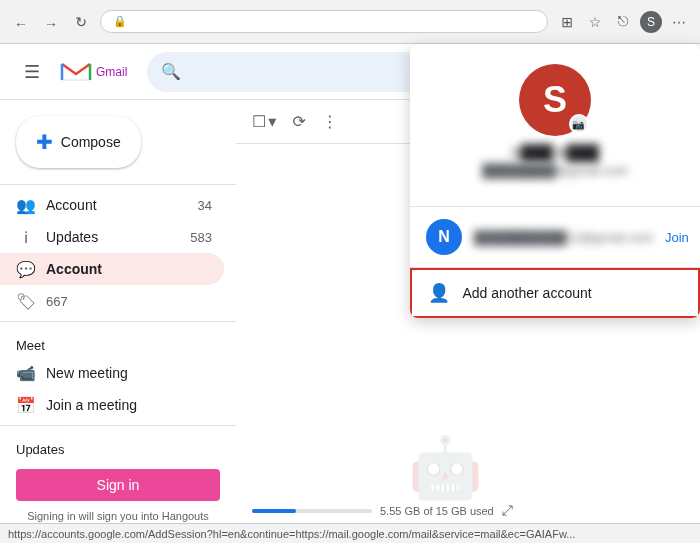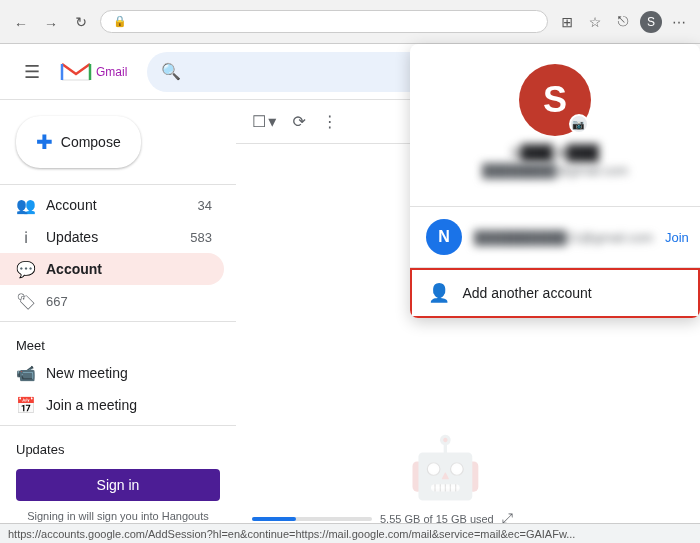--- a/index.html
+++ b/index.html
@@ -198,21 +198,21 @@
     .nav-item.active .nav-icon { color: #c5221f; }
     .section-header {
       font-size: 13px;
       color: #202124;
       padding: 12px 16px 4px;
       font-weight: 500;
     }
     .sidebar-divider { height: 1px; background: #e0e0e0; margin: 4px 0; }
     .sign-in-btn {
       margin: 8px 16px;
-      background: #4c1d95;
+      background: #ec4899;
       color: #fff;
       border: none;
       border-radius: 4px;
       padding: 8px 0;
       width: calc(100% - 32px);
       font-size: 14px;
       cursor: pointer;
       font-weight: 500;
     }
     .sign-in-text {
@@ -242,21 +242,21 @@
     .toolbar-btn {
       border: none; background: none; cursor: pointer;
       color: #5f6368; font-size: 16px;
       display: flex; align-items: center; gap: 2px;
       padding: 4px;
       border-radius: 4px;
     }
     .storage-bar-container {
       padding: 8px 16px;
       position: absolute;
-      bottom: 8px;
+      bottom: 16px;
       left: 0; right: 0;
       display: flex; align-items: center; gap: 8px;
     }
     .storage-bar {
       height: 4px;
       background: #e0e0e0;
       border-radius: 2px;
       flex: 1;
       max-width: 120px;
     }

